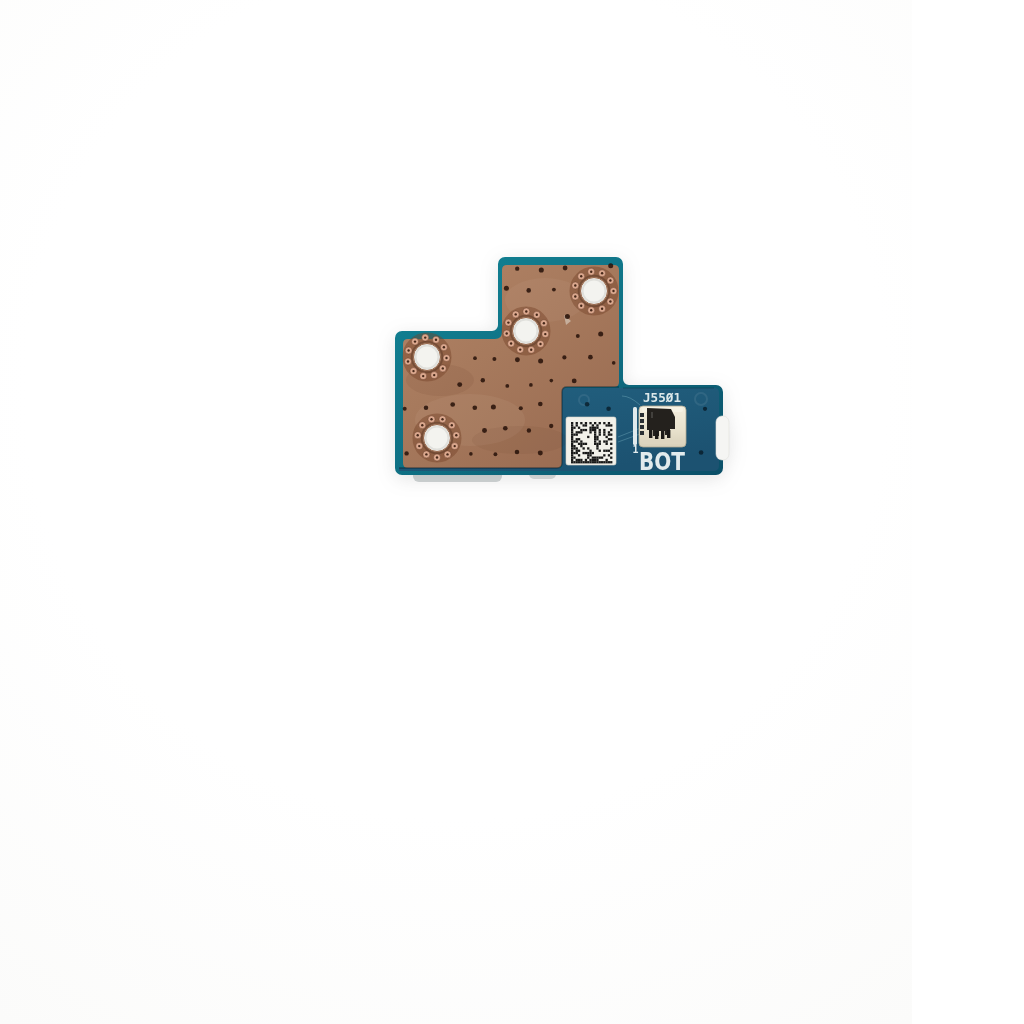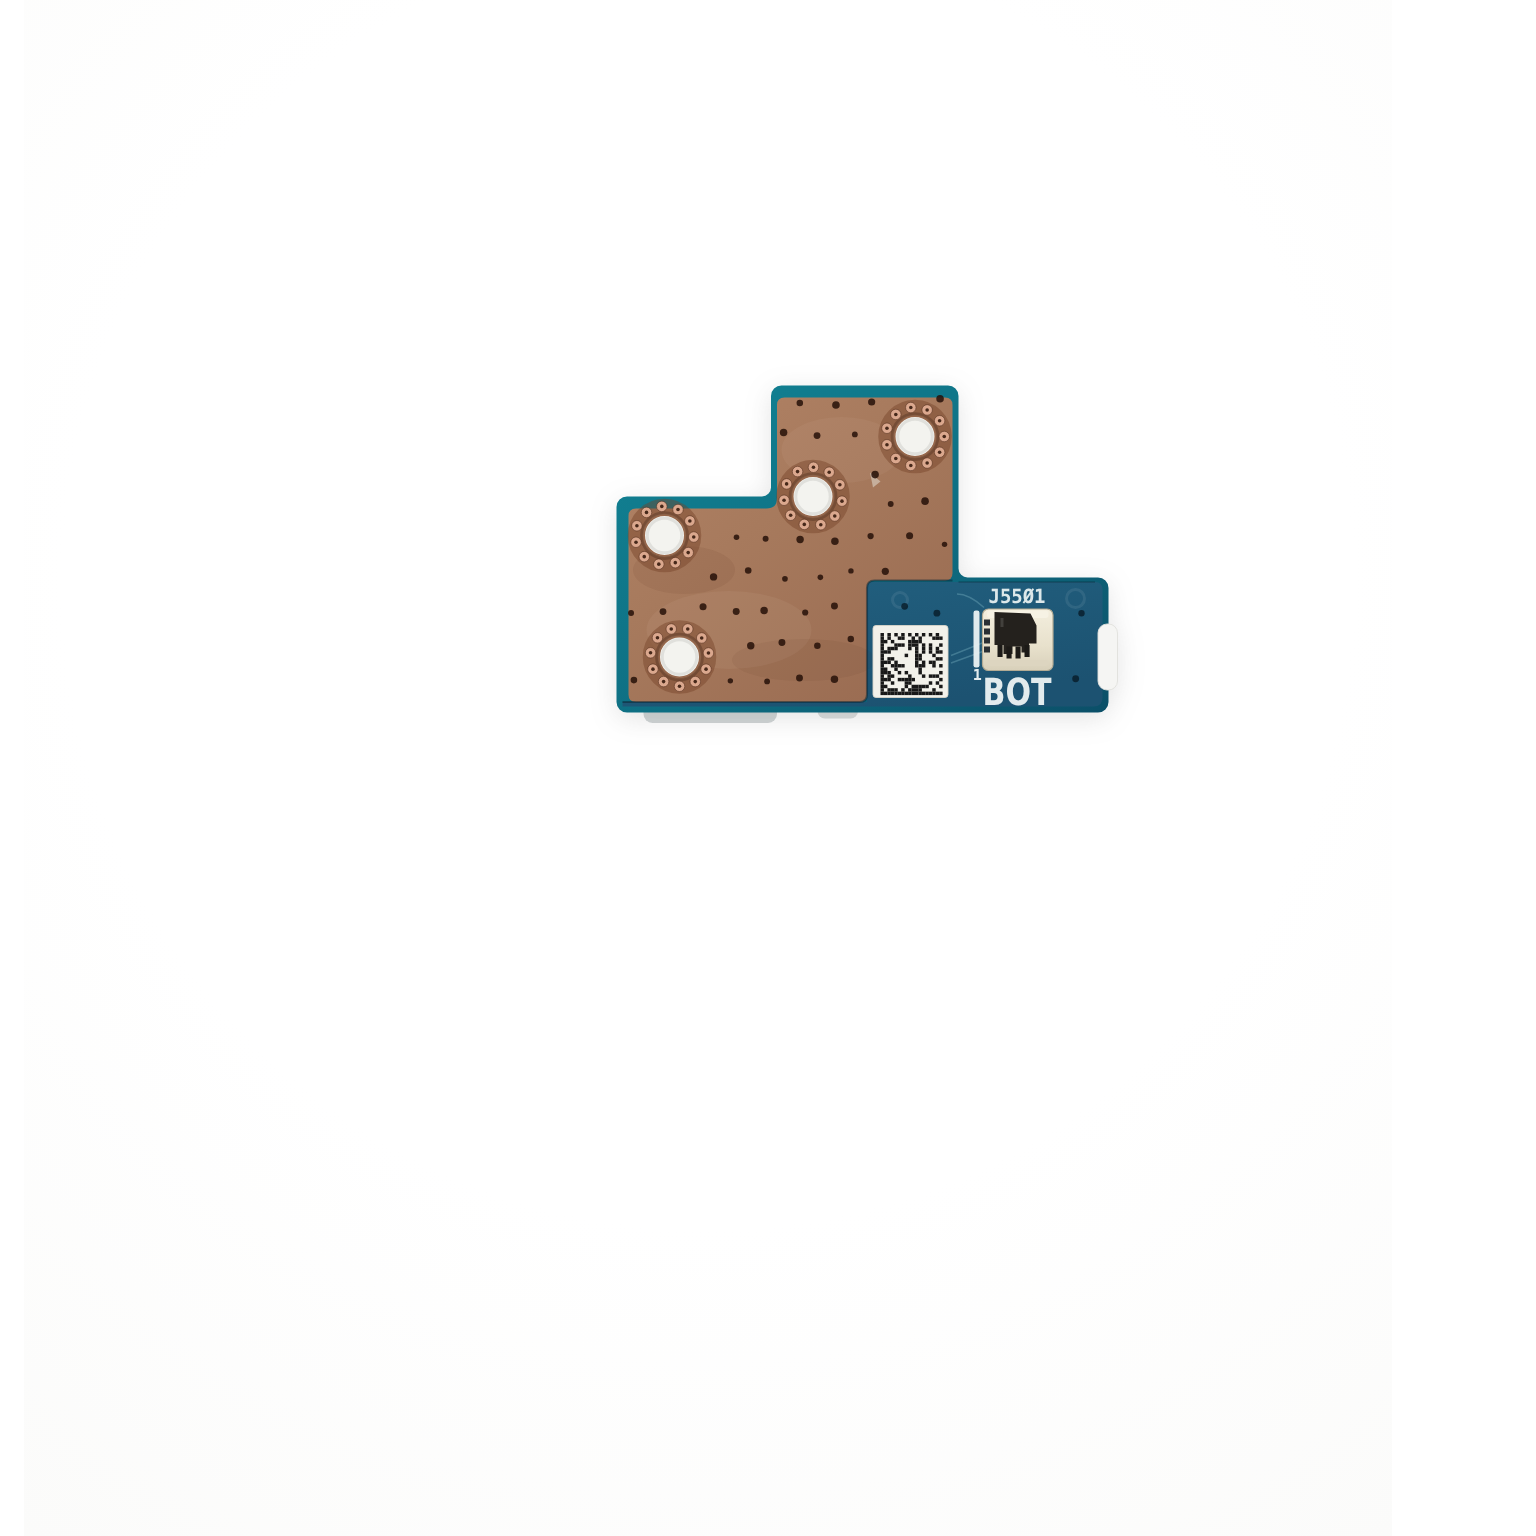--- a/index.html
+++ b/index.html
@@ -1,20 +1,19 @@
 <!DOCTYPE html>
 <html><head>
 <meta charset="utf-8">
 <style>
   html,body{margin:0;padding:0;background:#ffffff;}
   .stage{
     position:relative;width:912px;height:1024px;overflow:hidden;
     background:radial-gradient(circle at 50% 38%, #ffffff 55%, #fbfbfa 100%);
     font-family:"DejaVu Sans","Liberation Sans",sans-serif;
-    margin-left:16px;
   }
   svg{position:absolute;inset:0;display:block;}
   .board-shadow{filter:drop-shadow(0px 4px 9px rgba(90,90,88,0.16));}
 </style>
 </head>
 <body>
 
 <div class="stage">
 <svg viewBox="0 0 1024 1024" width="1024" height="1024">
   <defs>

